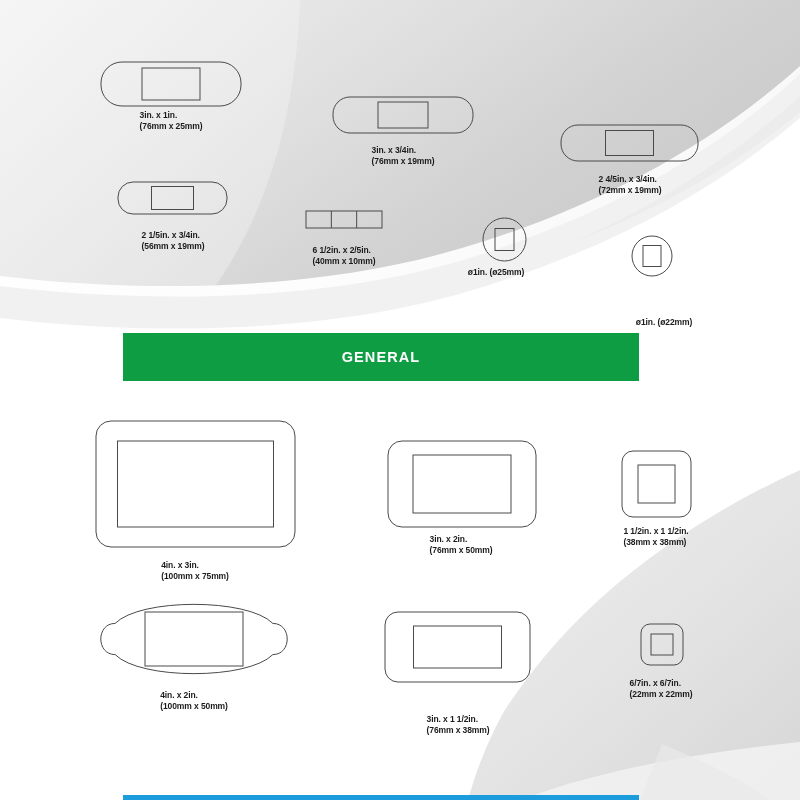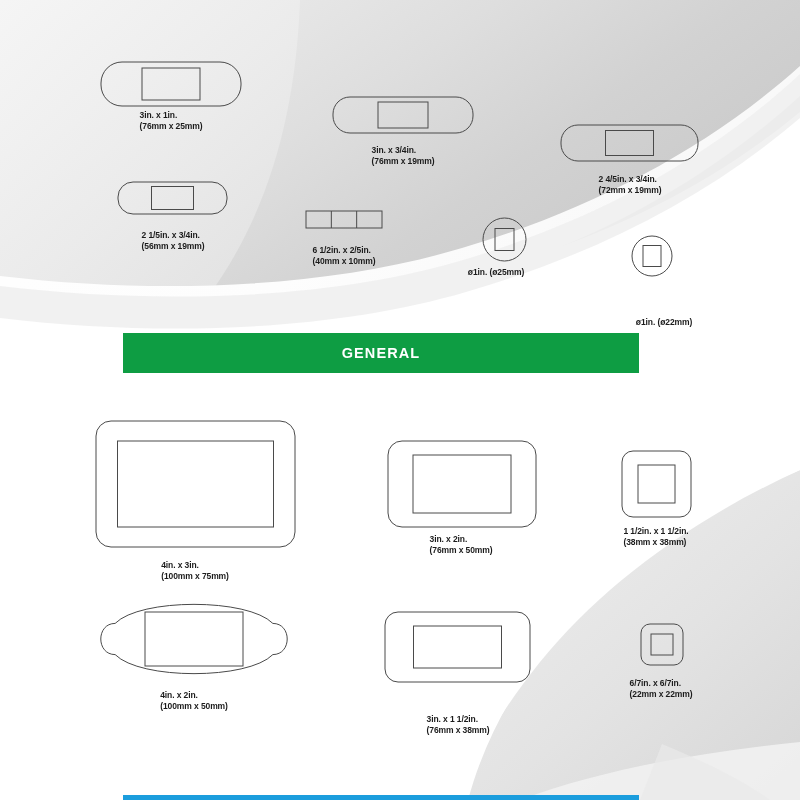--- a/index.html
+++ b/index.html
@@ -209,21 +209,21 @@
       <div class="lbl" style="left: 458px; top: 714px;"><span>3in. x 1 1/2in.</span><span class="l2">(76mm x 38mm)</span></div>
       <div class="shape-item" style="left: 638px; top: 621px;">
         <svg width="48" height="47" viewBox="0 0 48 47" class="shape-svg">
           <rect x="3" y="3" width="42" height="41" rx="9" ry="9" fill="none" stroke="#4a4a4a" stroke-width="1"></rect>
           <rect x="13" y="13" width="22" height="21" fill="none" stroke="#4a4a4a" stroke-width="1"></rect>
         </svg>
       </div>
       <div class="lbl" style="left: 661px; top: 678px;"><span>6/7in. x 6/7in.</span><span class="l2">(22mm x 22mm)</span></div>
     </div>
 
-  <div class="banner" id="banner-general" style="left: 123px; top: 333px; width: 516px; height: 40px; background: rgb(14, 157, 67);">
+  <div class="banner" id="banner-general" style="left: 123px; top: 333px; width: 516px; height: 48px; background: rgb(14, 157, 67);">
     <span>GENERAL</span>
   </div>
 
   <div class="banner" id="banner-quadrate" style="left: 123px; top: 751px; width: 516px; height: 40px; background: rgb(27, 157, 221); margin-top: 44px;">
     <span>QUADRATE</span>
   </div>
 
 </div>
 
 </body></html>

